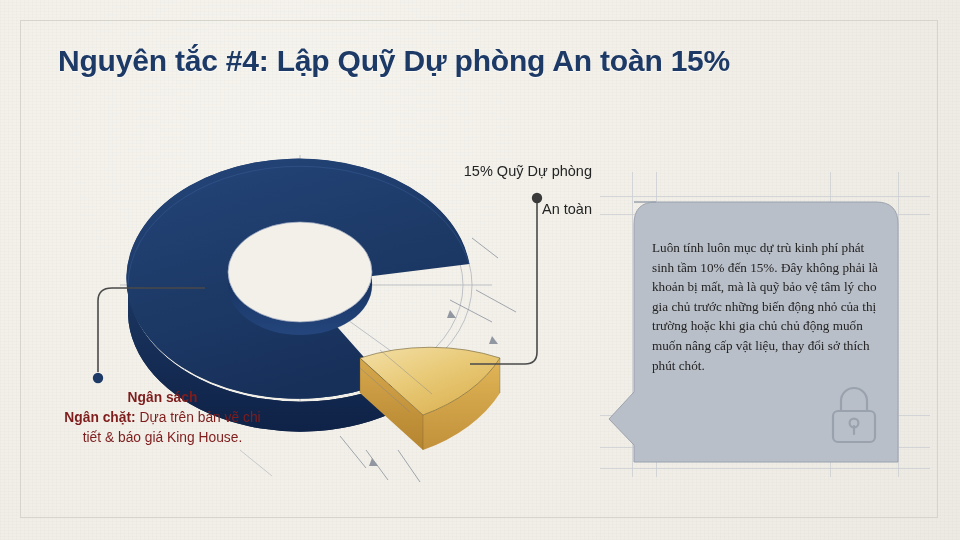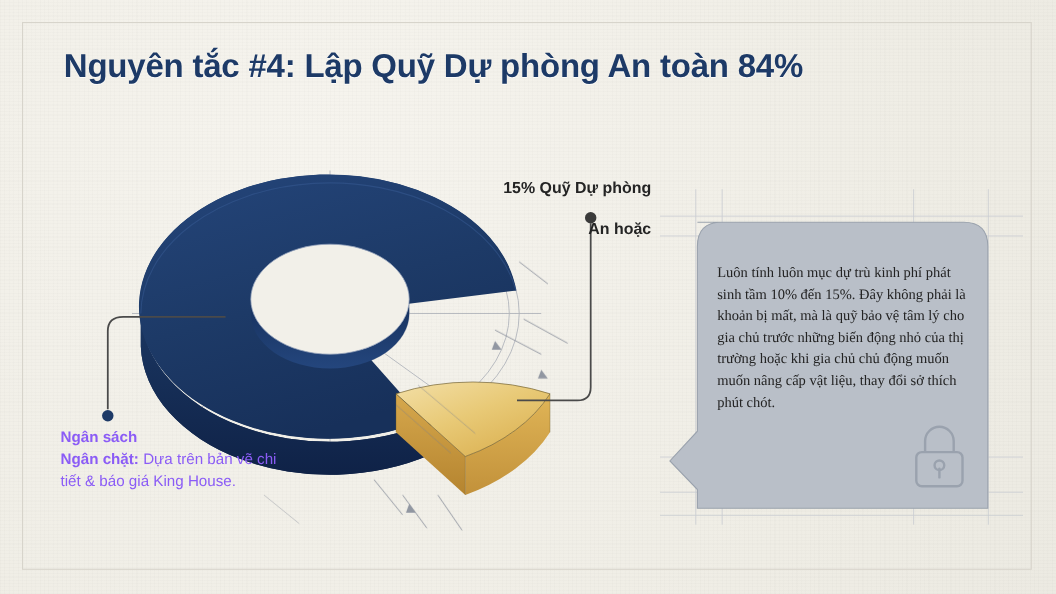--- a/index.html
+++ b/index.html
@@ -101,32 +101,33 @@
 
   
   #annotation-top-right {
     position: absolute;
     left: 330px;
     top: 143px;
     width: 262px;
     text-align: right;
     font-size: 14.5px;
     line-height: 19px;
-    font-weight: bold;
+    font-weight: normal;
     color: #242424;
     white-space: pre-line;
   }
   #annotation-left {
     position: absolute;
     left: 55px;
     top: 388px;
     width: 215px;
     font-size: 13.8px;
     line-height: 20px;
-    color: #8b5cf6;
+    color: #7f1d1d;
+    text-align: center;
   }
   #annotation-left b { font-weight: bold; }
 
   .leader-svg {
     position: absolute;
     left: 0;
     top: 0;
     overflow: visible;
     pointer-events: none;
   }
@@ -144,21 +145,21 @@
     <div class="gridline h" style="left:600px; top:214px; width:330px;"></div>
     <div class="gridline h" style="left:600px; top:415px; width:330px;"></div>
     <div class="gridline h" style="left:600px; top:447px; width:330px;"></div>
     <div class="gridline h" style="left:600px; top:468px; width:330px;"></div>
     <div class="gridline v" style="left:632px; top:172px; height:305px;"></div>
     <div class="gridline v" style="left:656px; top:172px; height:305px;"></div>
     <div class="gridline v" style="left:830px; top:172px; height:305px;"></div>
     <div class="gridline v" style="left:898px; top:172px; height:305px;"></div>
   </div>
 
-  <div id="title">Nguyên tắc #4: Lập Quỹ Dự phòng An toàn 84%</div>
+  <div id="title">Nguyên tắc #4: Lập Quỹ Dự phòng An toàn 15%</div>
 
   <div id="donut-chart">
     <svg width="420" height="350" viewBox="0 0 420 350">
       <defs>
         <linearGradient id="navyTop" x1="0" y1="0" x2="0.4" y2="1">
           <stop offset="0%" stop-color="#24457a"></stop>
           <stop offset="55%" stop-color="#1d3a67"></stop>
           <stop offset="100%" stop-color="#17305a"></stop>
         </linearGradient>
         <linearGradient id="navySide" x1="0" y1="0" x2="0" y2="1">
@@ -266,21 +267,21 @@
     <circle cx="537" cy="198" r="5.2" fill="#3a3a3a"></circle>
   </svg>
 
   <svg class="leader-svg" width="960" height="540">
     <path d="M 205,288 L 112,288 Q 98,288 98,301 L 98,372" fill="none" stroke="#4a4a4a" stroke-width="1.6"></path>
     <circle cx="98" cy="378" r="5.2" fill="#1d3a67"></circle>
   </svg>
 
   <div id="annotation-top-right">
     <div>15% Quỹ Dự phòng</div>
-    <div>An hoặc</div>
+    <div>An toàn</div>
   </div>
 
   <div id="annotation-left">
     <b>Ngân sách</b><br>
     <b>Ngân chặt:</b><span> Dựa trên bản vẽ chi tiết &amp; báo giá King House.</span>
   </div>
 
   <div id="callout-bubble">
     <svg width="292" height="278" viewBox="0 0 292 278">
       <path d="M 26,16

